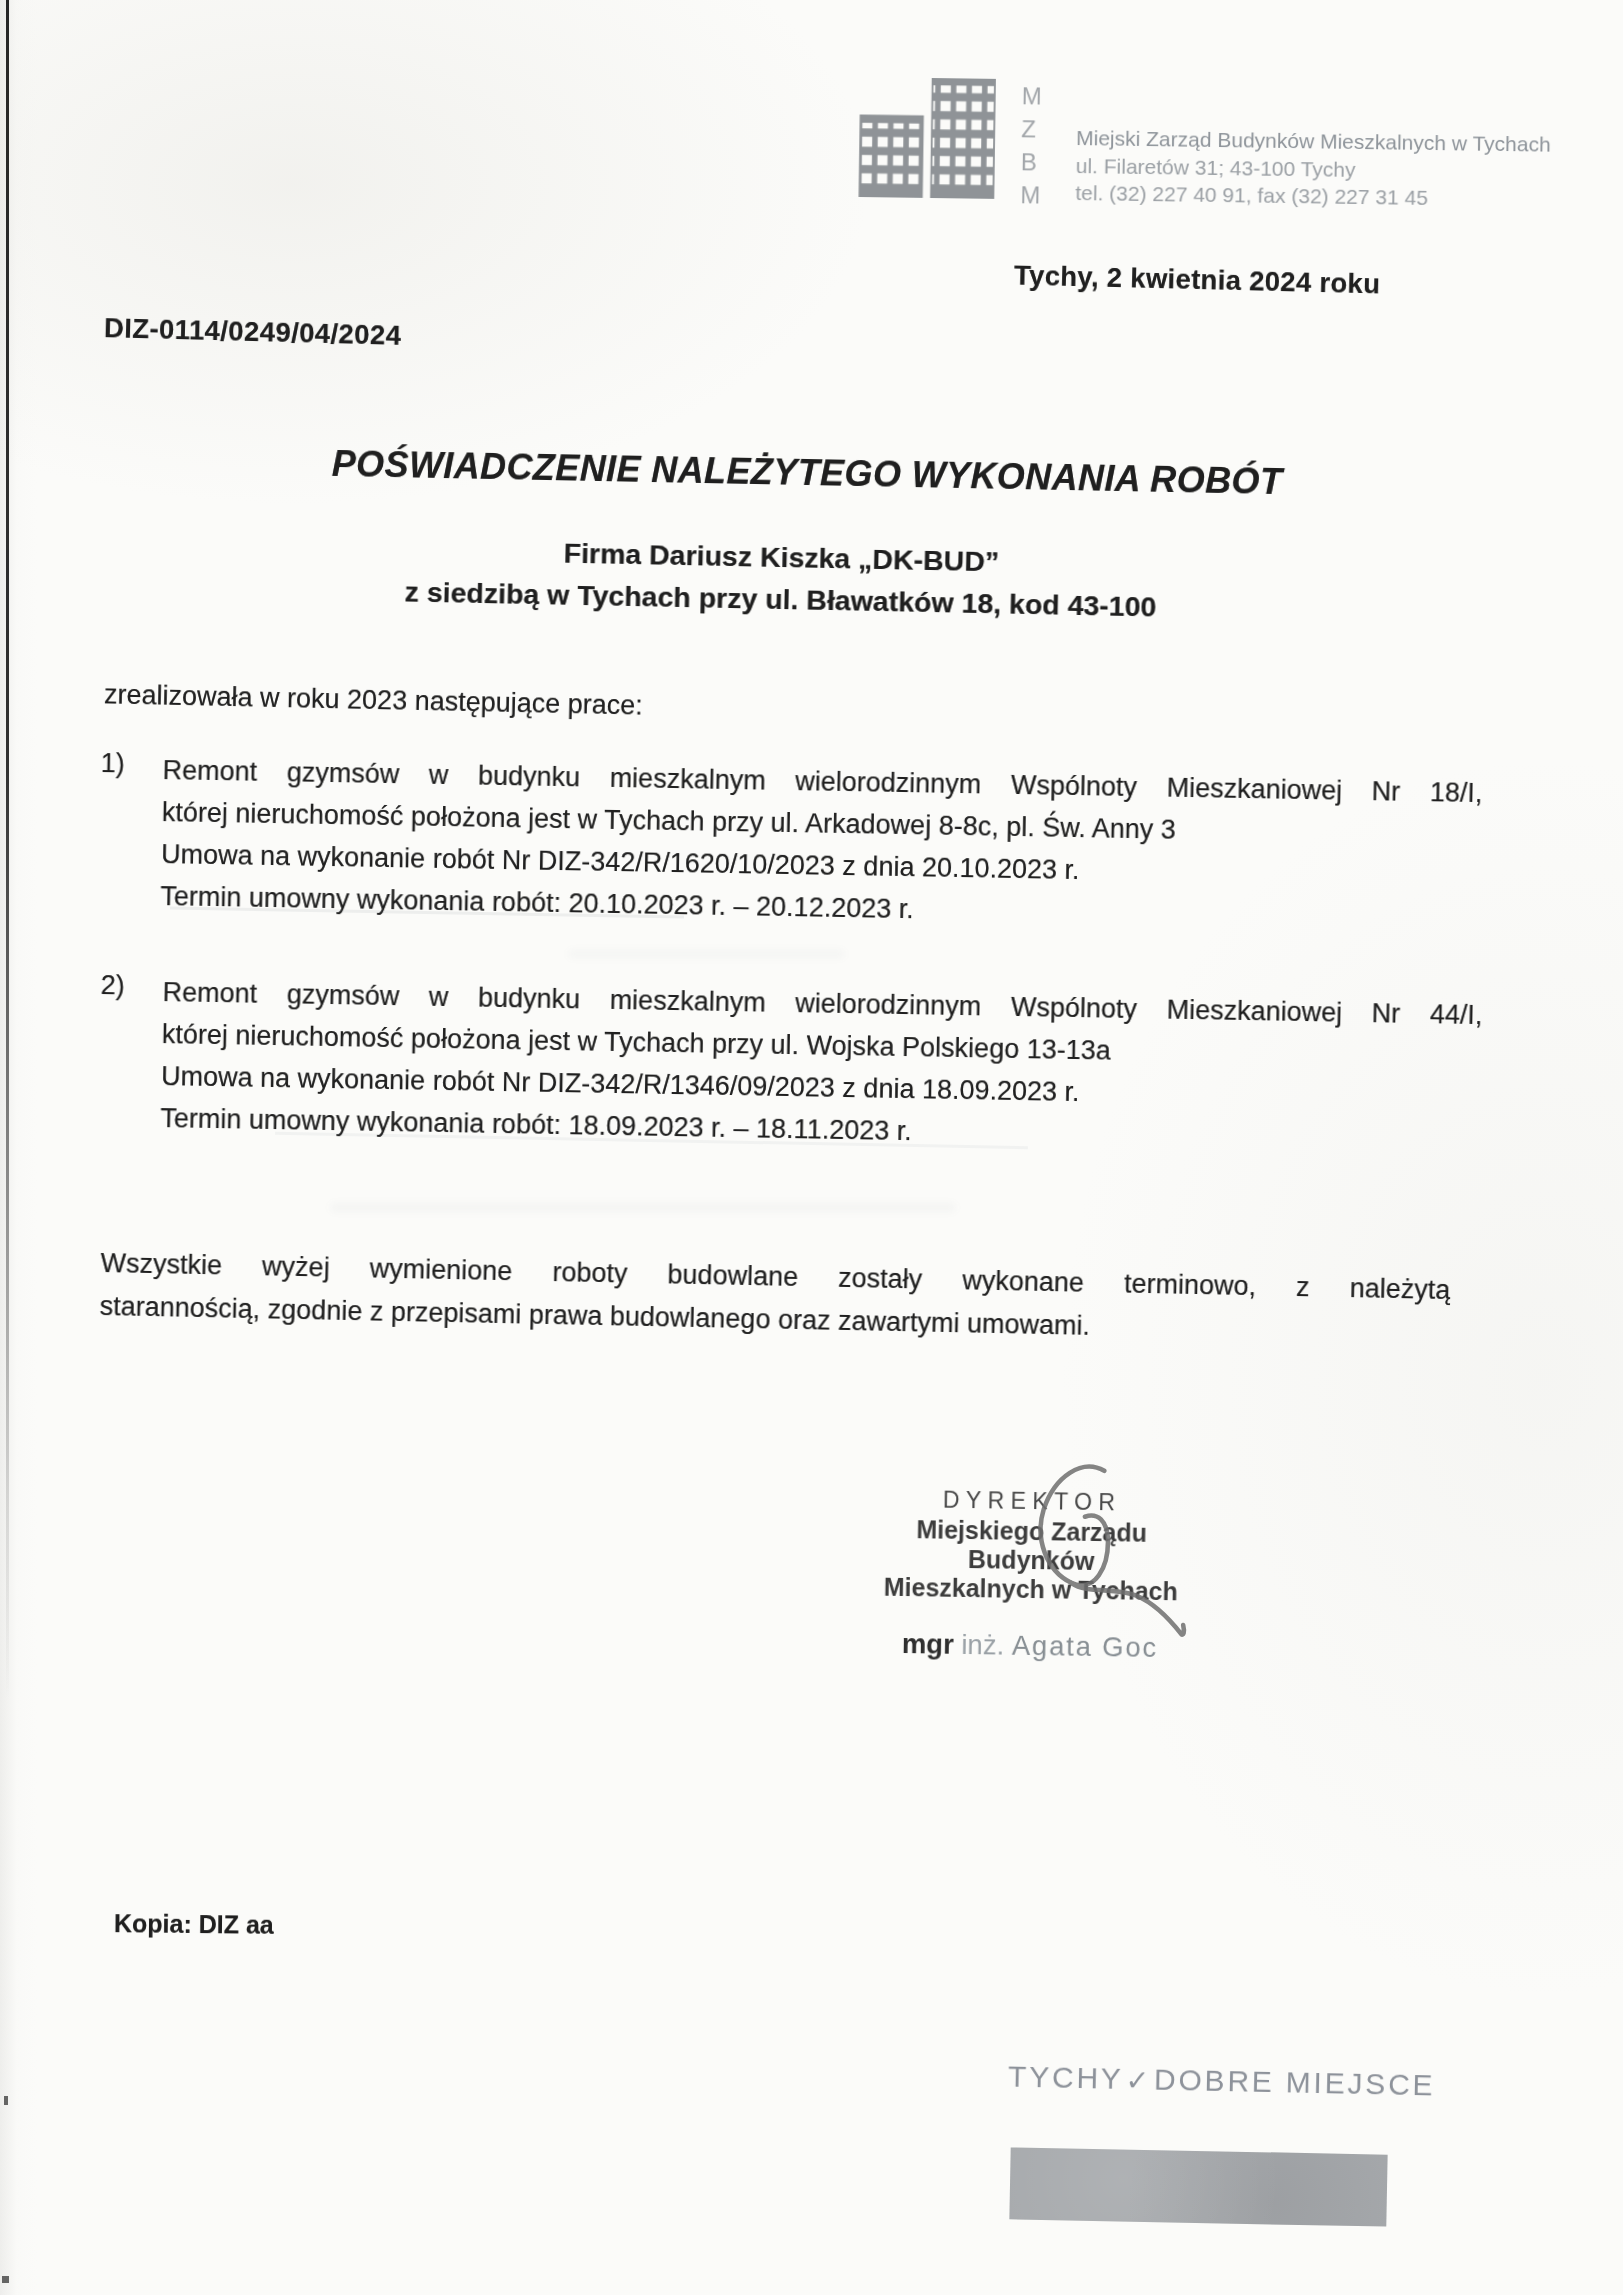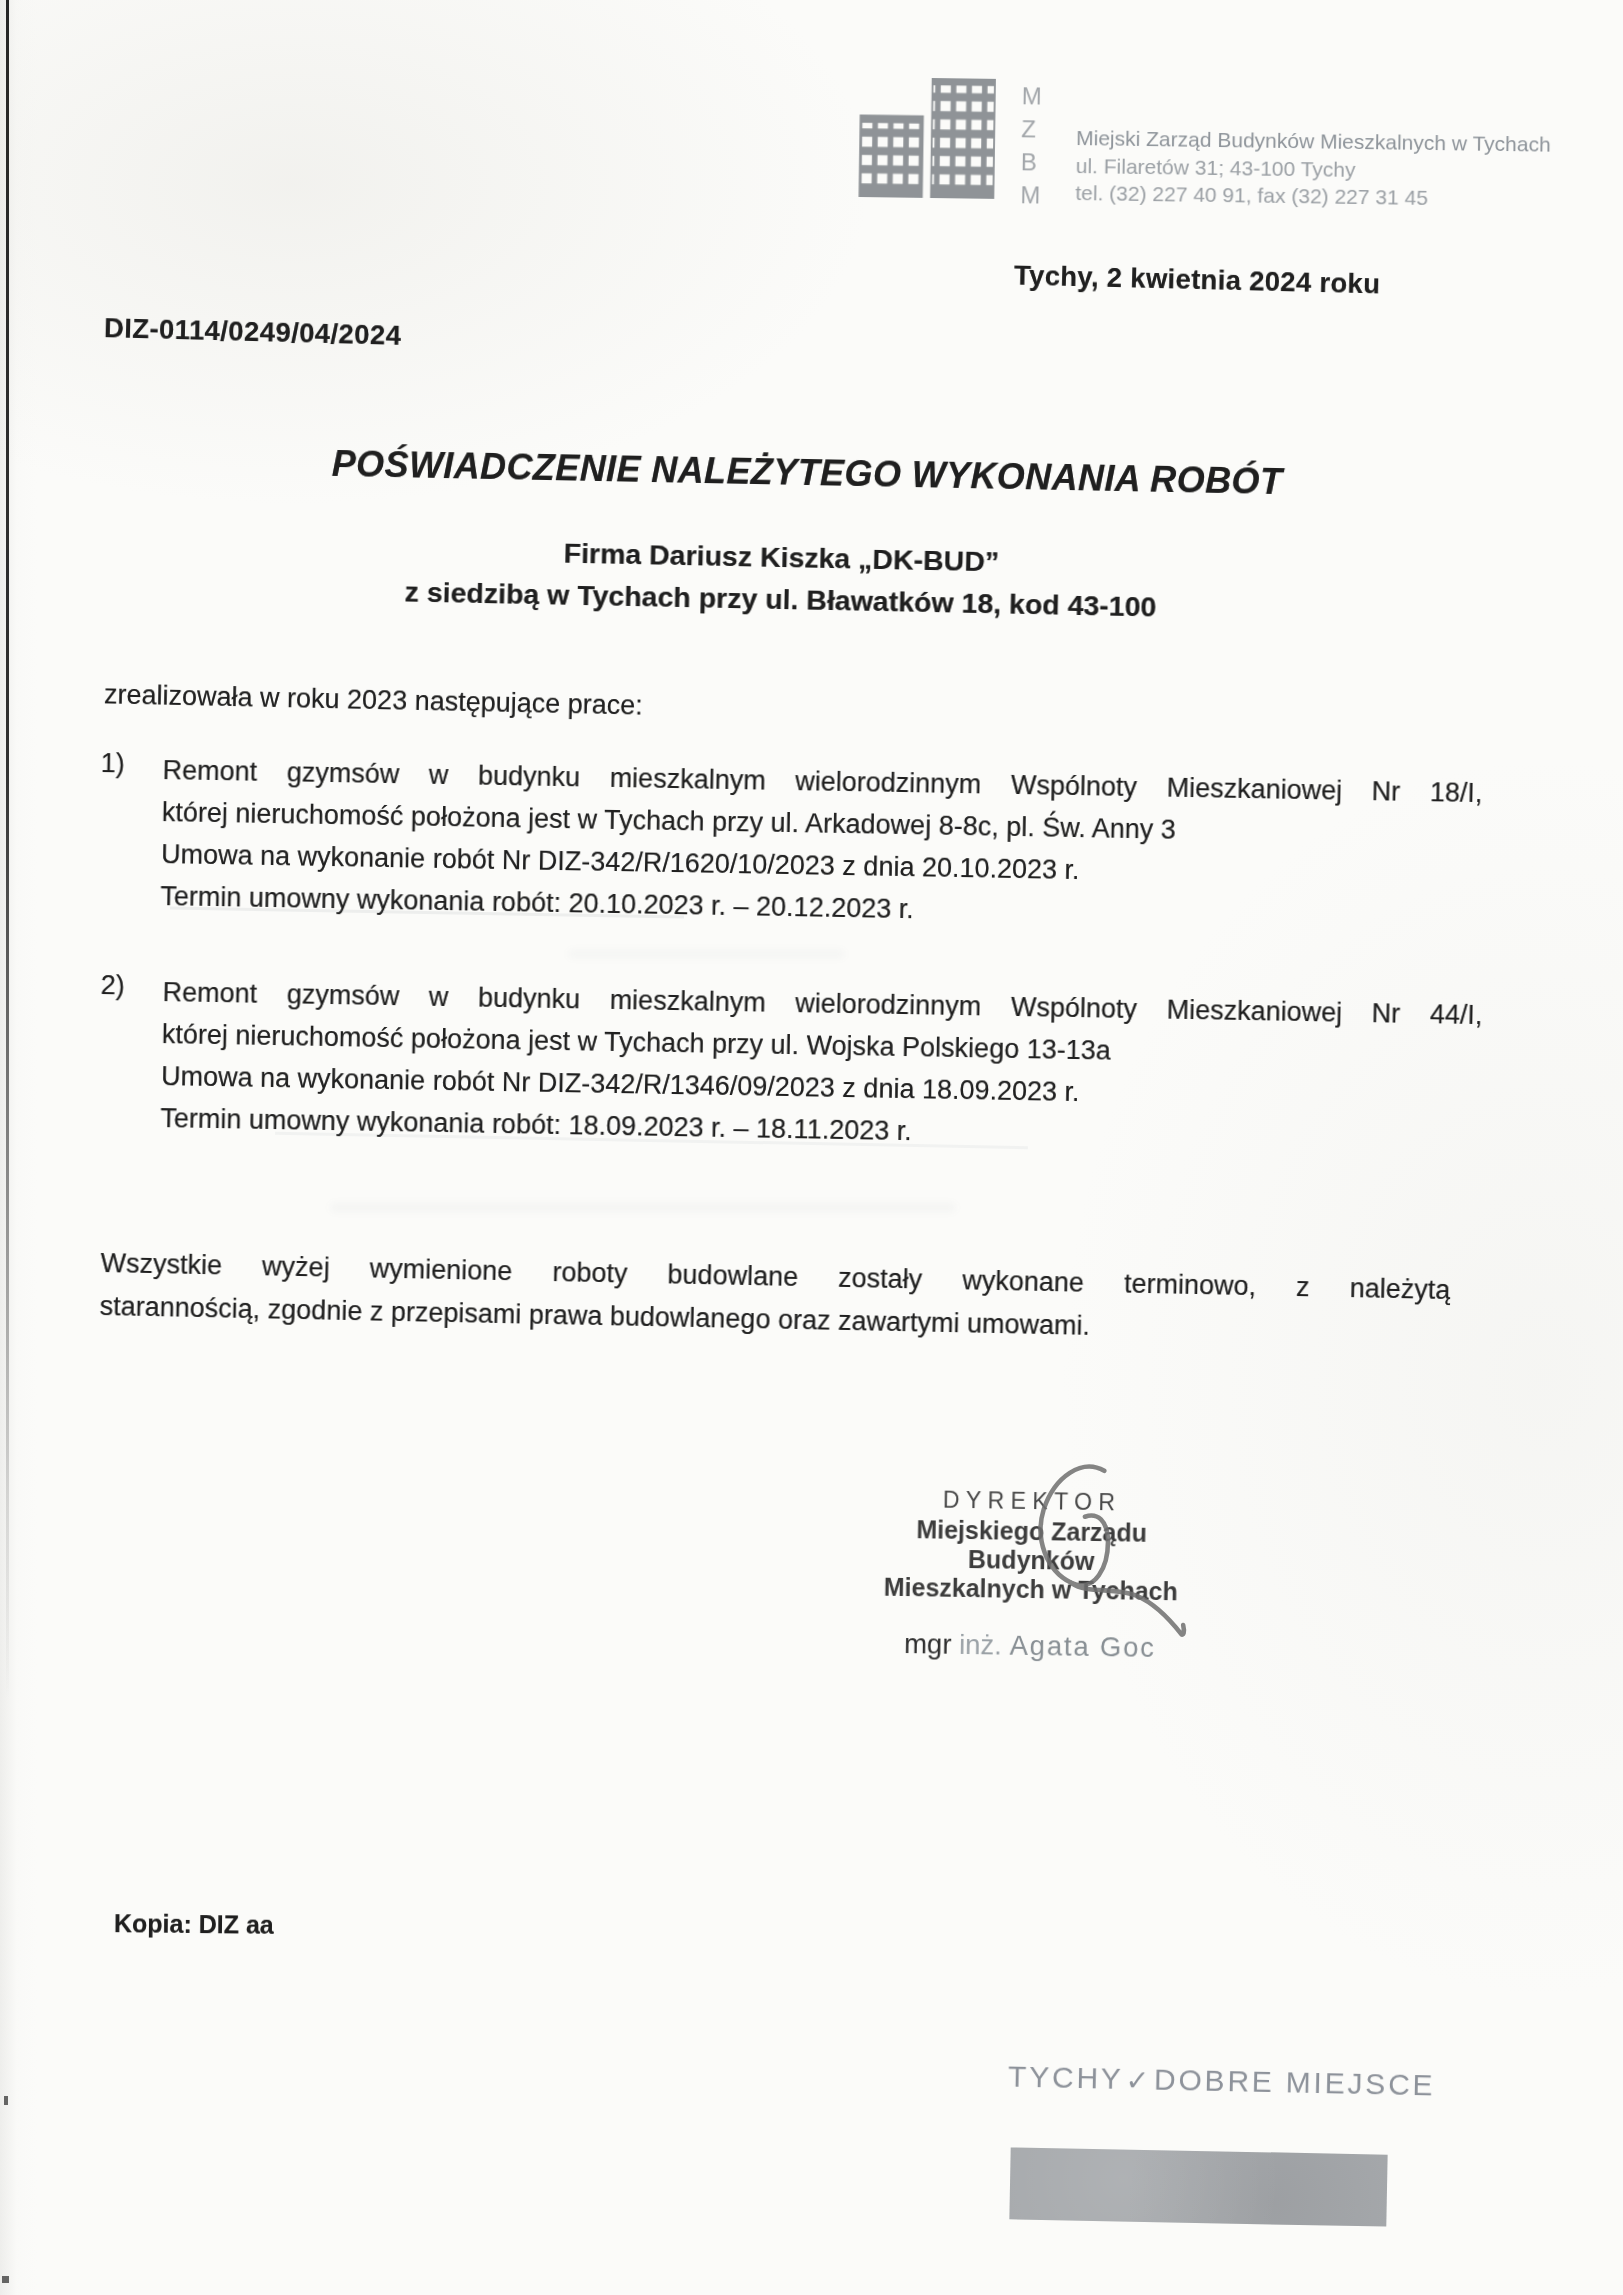--- a/index.html
+++ b/index.html
@@ -50,21 +50,21 @@
   .work .lines{margin-left:62px;width:1320px;font-size:27px;line-height:42px;}
   .just{text-align:justify;text-align-last:justify;}
 
   .closing{left:101px;top:1242px;width:1350px;font-size:27px;line-height:43px;transform:rotate(1.15deg);transform-origin:left top;}
 
   
   .stamp{left:852px;top:1488px;width:358px;text-align:center;color:#3e3e3e;transform:rotate(.9deg);}
   .stamp .role{font-size:23px;letter-spacing:6.4px;margin-bottom:1.8px;color:#474747;}
   .stamp .org1,.stamp .org2{font-size:25px;font-weight:600;line-height:29px;color:#3c3c3c;}
   .stamp .signer{margin-top:26px;font-size:27.5px;}
-  .signer .p-mgr{font-weight:400;color:#2e2e2e;margin-top:48px;}
+  .signer .p-mgr{font-weight:700;color:#2e2e2e;margin-top:48px;}
   .signer .p-inz{color:#9aa1a6;margin-top:8px;}
   .signer .p-name{color:#878e93;letter-spacing:1.8px;}
   .sig-svg{left:996px;top:1456px;}
 
   .copy-note{left:114px;top:1910px;font-size:25px;font-weight:700;transform:rotate(.6deg);}
 
   
   .slogan{left:1008px;top:2064px;font-size:30px;letter-spacing:2.8px;color:#8d929a;white-space:nowrap;
     transform:rotate(1.2deg);filter:blur(0.4px);}
   .slogan .check{display:inline-block;margin:0 1.8px;transform:translateY(0.9px);font-size:28.5px;}

